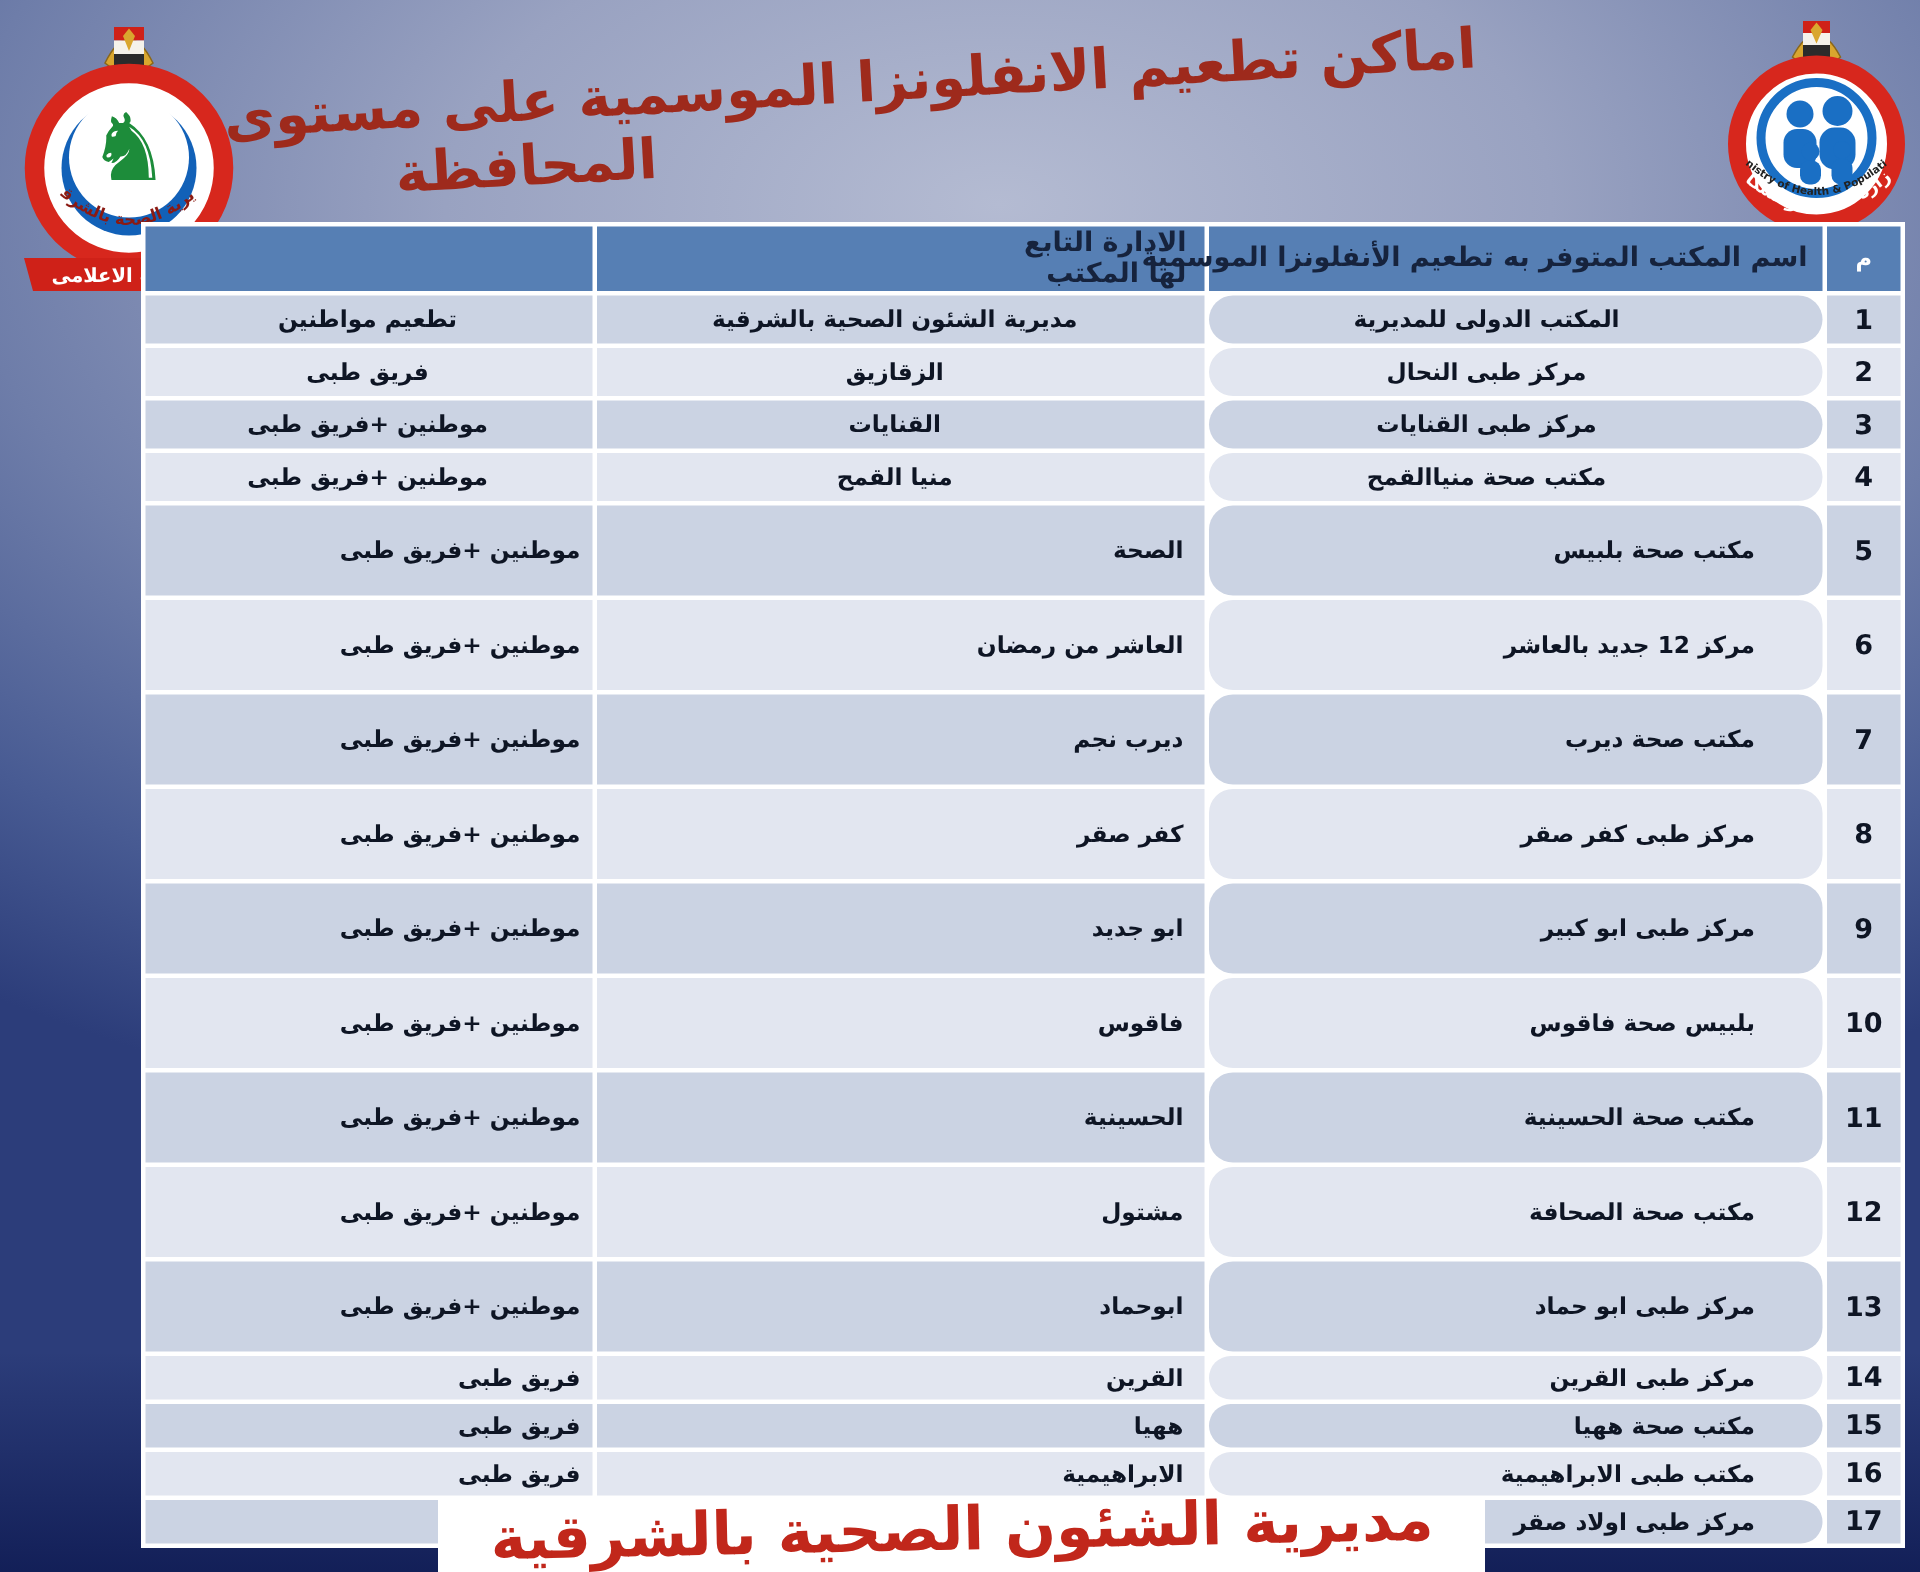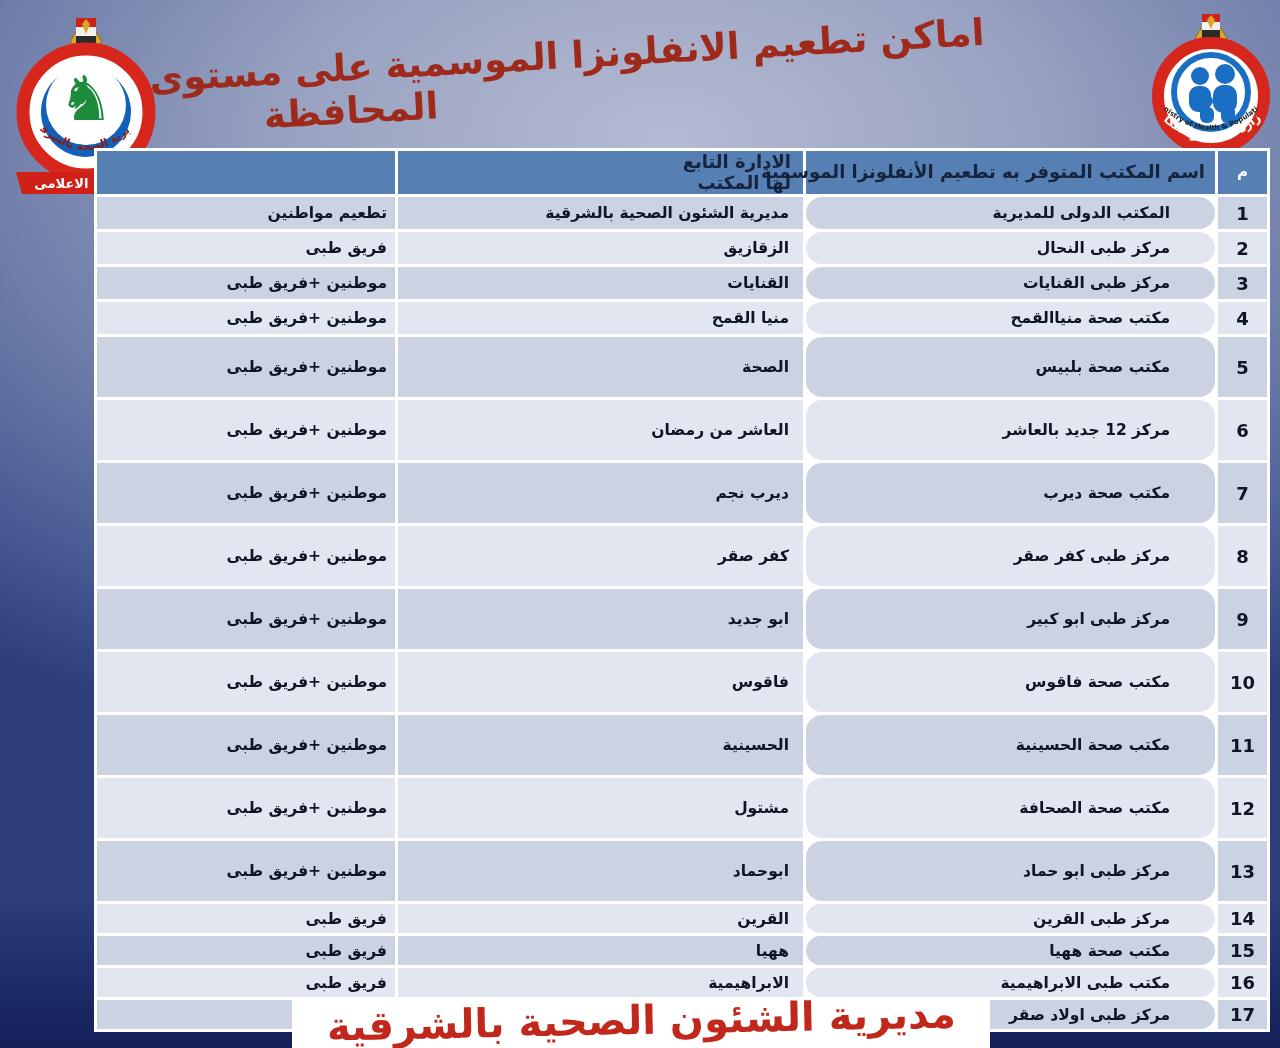--- a/index.html
+++ b/index.html
@@ -35,21 +35,21 @@
   th.h-admin{text-align:right;padding-right:12px;width:387px;}
   th.h-admin span{display:inline-block;max-width:138px;}
   th.h-type{width:286px;}
   td{font-size:15.5px;vertical-align:middle;padding:1px 6px;}
   td.c-num{text-align:center;font-size:18px;}
   td.c-name{text-align:right;padding-right:45px;border-radius:16px;}
   td.c-admin{text-align:right;padding-right:14px;}
   td.c-type{text-align:right;padding-right:8px;}
   tr.band-dark td{background:#cbd3e3;}
   tr.band-light td{background:#e2e6f0;}
-  tr.h31 td{height:30px;}
+  tr.h31 td{height:30px;text-align:center;}
   tr.h61 td{height:58px;}
   tr.h27 td{height:27px;}
   tr.hHead th{height:30px;}
   
   .footer-strip{
     position:absolute;left:292px;top:1000px;width:698px;height:70px;
     background:#ffffff;display:flex;justify-content:center;align-items:flex-start;
   }
   .footer-strip .txt{
     direction:rtl;color:#c1271b;font-weight:bold;font-size:40px;line-height:1.1;
@@ -183,21 +183,21 @@
           <td class="c-type">موطنين +فريق طبى</td>
         </tr>
         <tr class="band-dark h61">
           <td class="c-num">9</td>
           <td class="c-name">مركز طبى ابو كبير</td>
           <td class="c-admin">ابو جديد</td>
           <td class="c-type">موطنين +فريق طبى</td>
         </tr>
         <tr class="band-light h61">
           <td class="c-num">10</td>
-          <td class="c-name">مكتب صحة فاقوس</td>
+          <td class="c-name">بلبيس صحة فاقوس</td>
           <td class="c-admin">فاقوس</td>
           <td class="c-type">موطنين +فريق طبى</td>
         </tr>
         <tr class="band-dark h61">
           <td class="c-num">11</td>
           <td class="c-name">مكتب صحة الحسينية</td>
           <td class="c-admin">الحسينية</td>
           <td class="c-type">موطنين +فريق طبى</td>
         </tr>
         <tr class="band-light h61">

